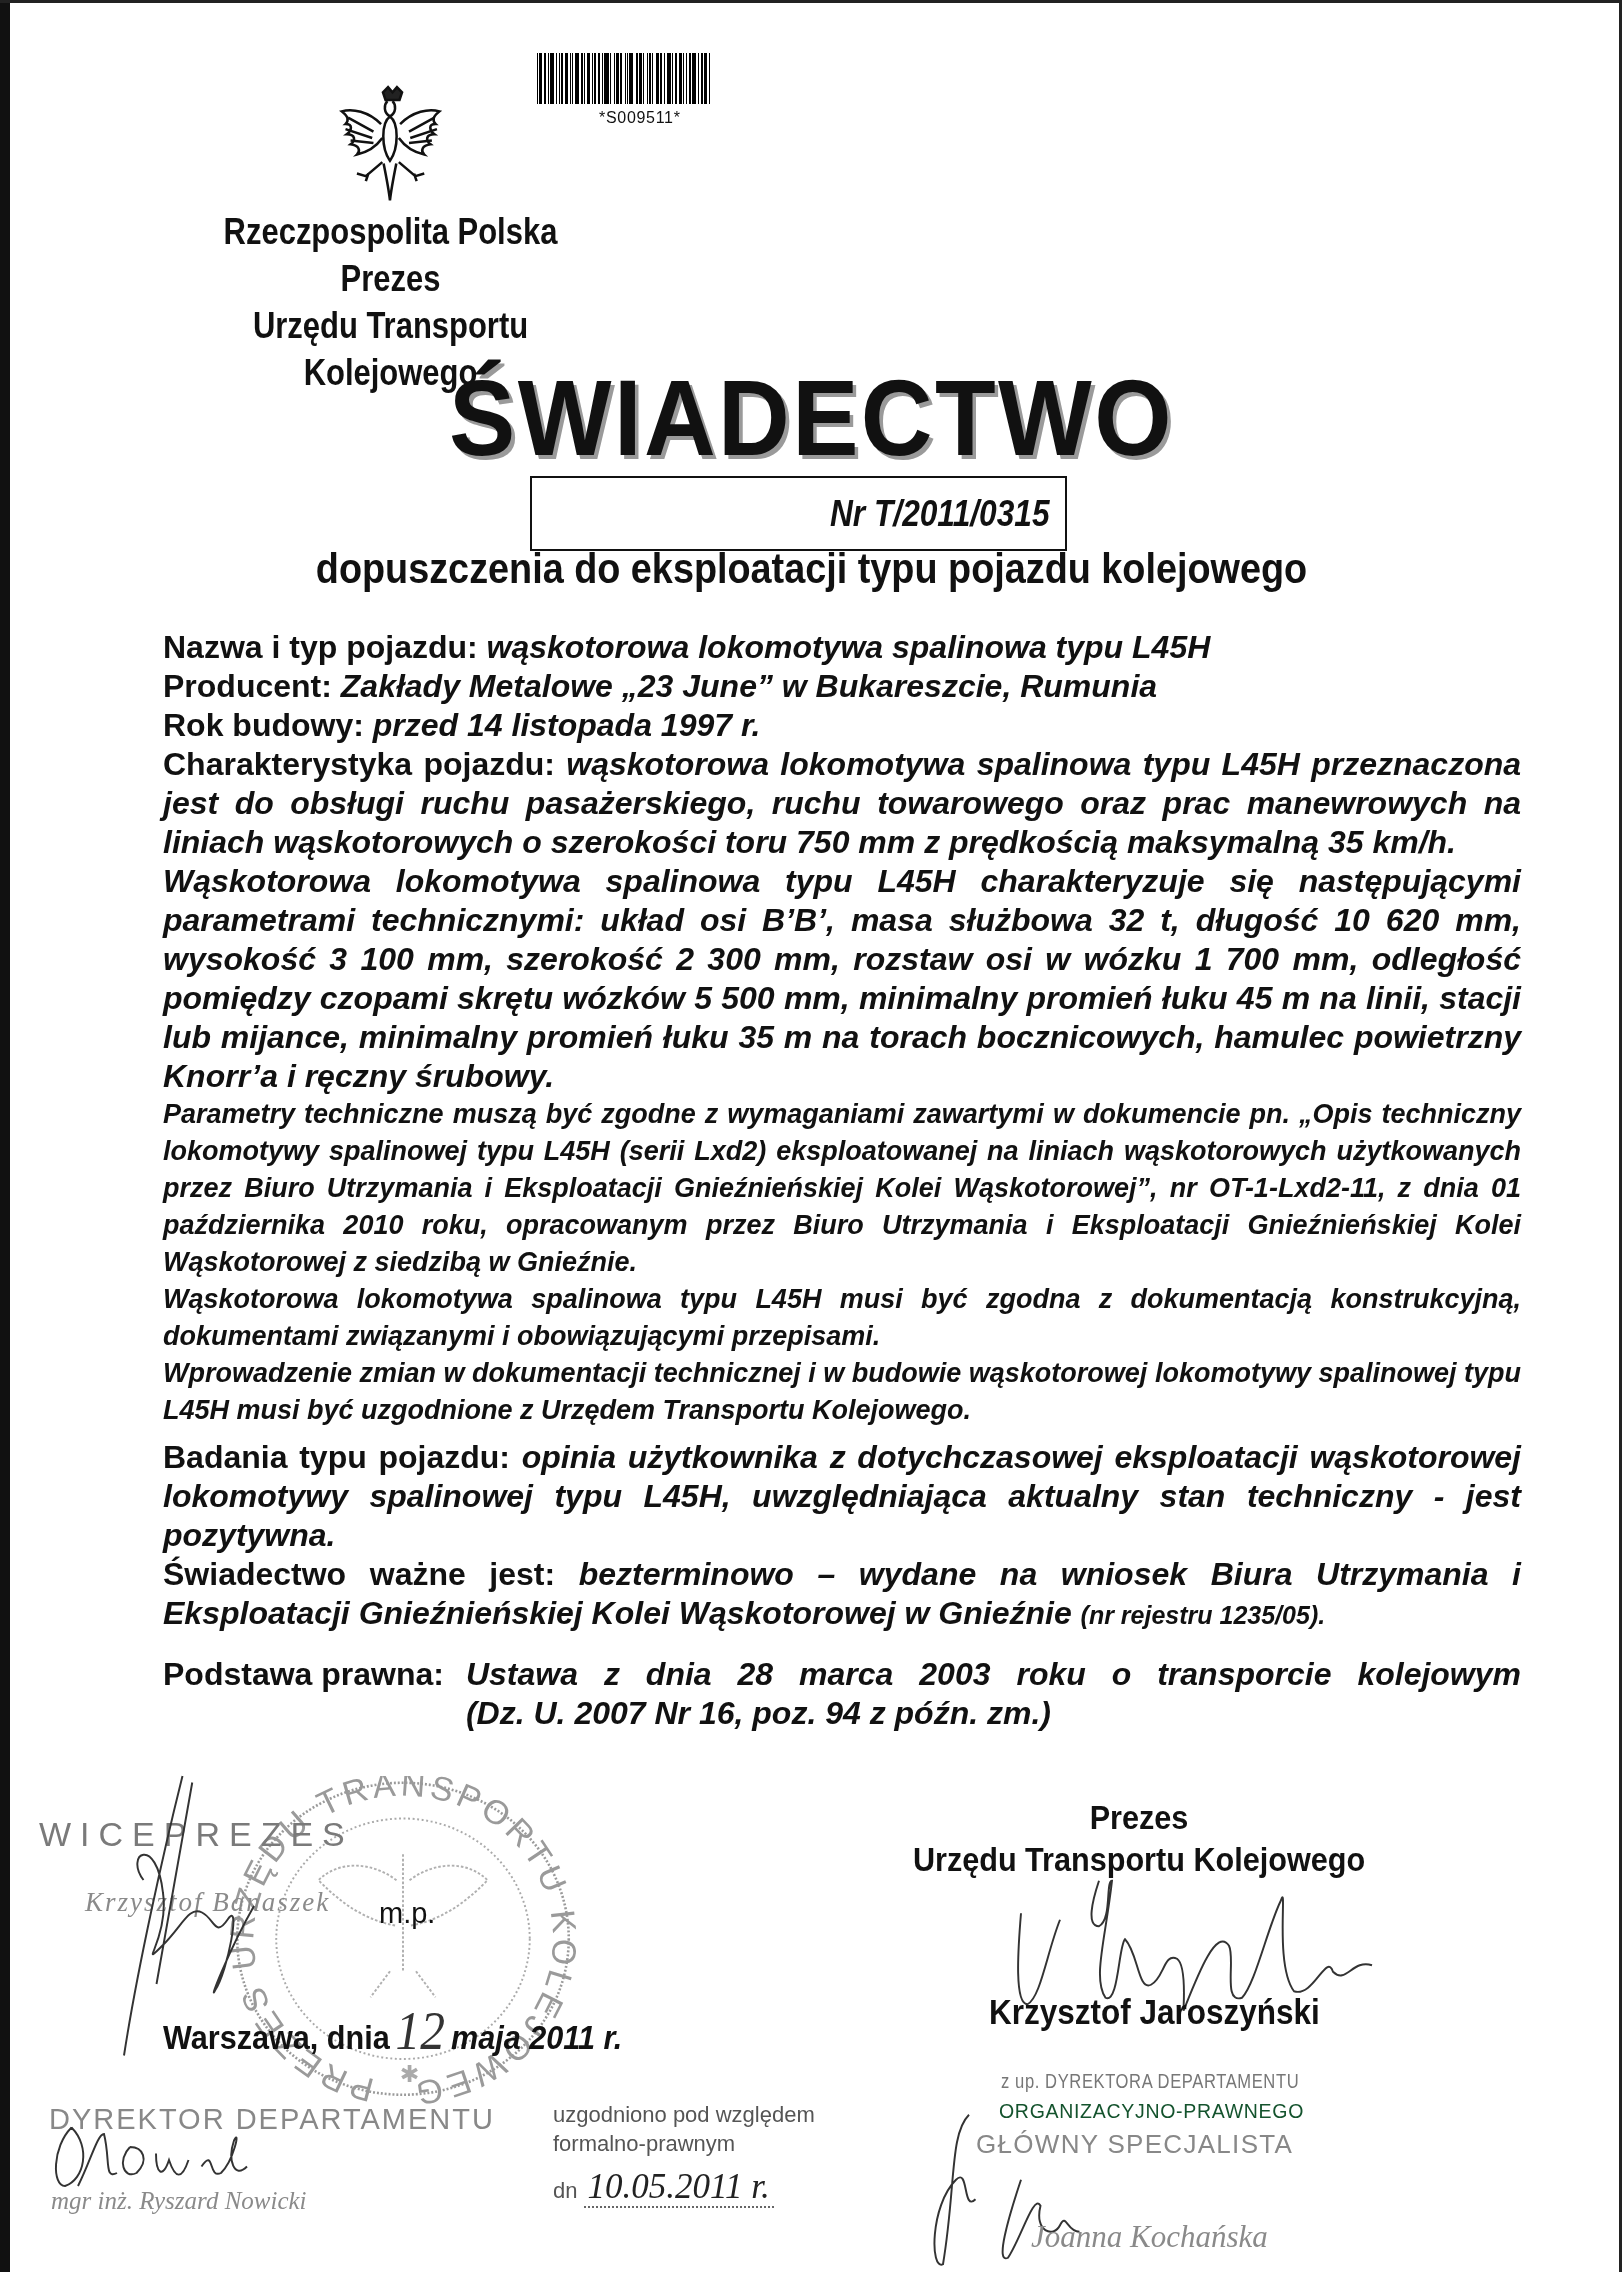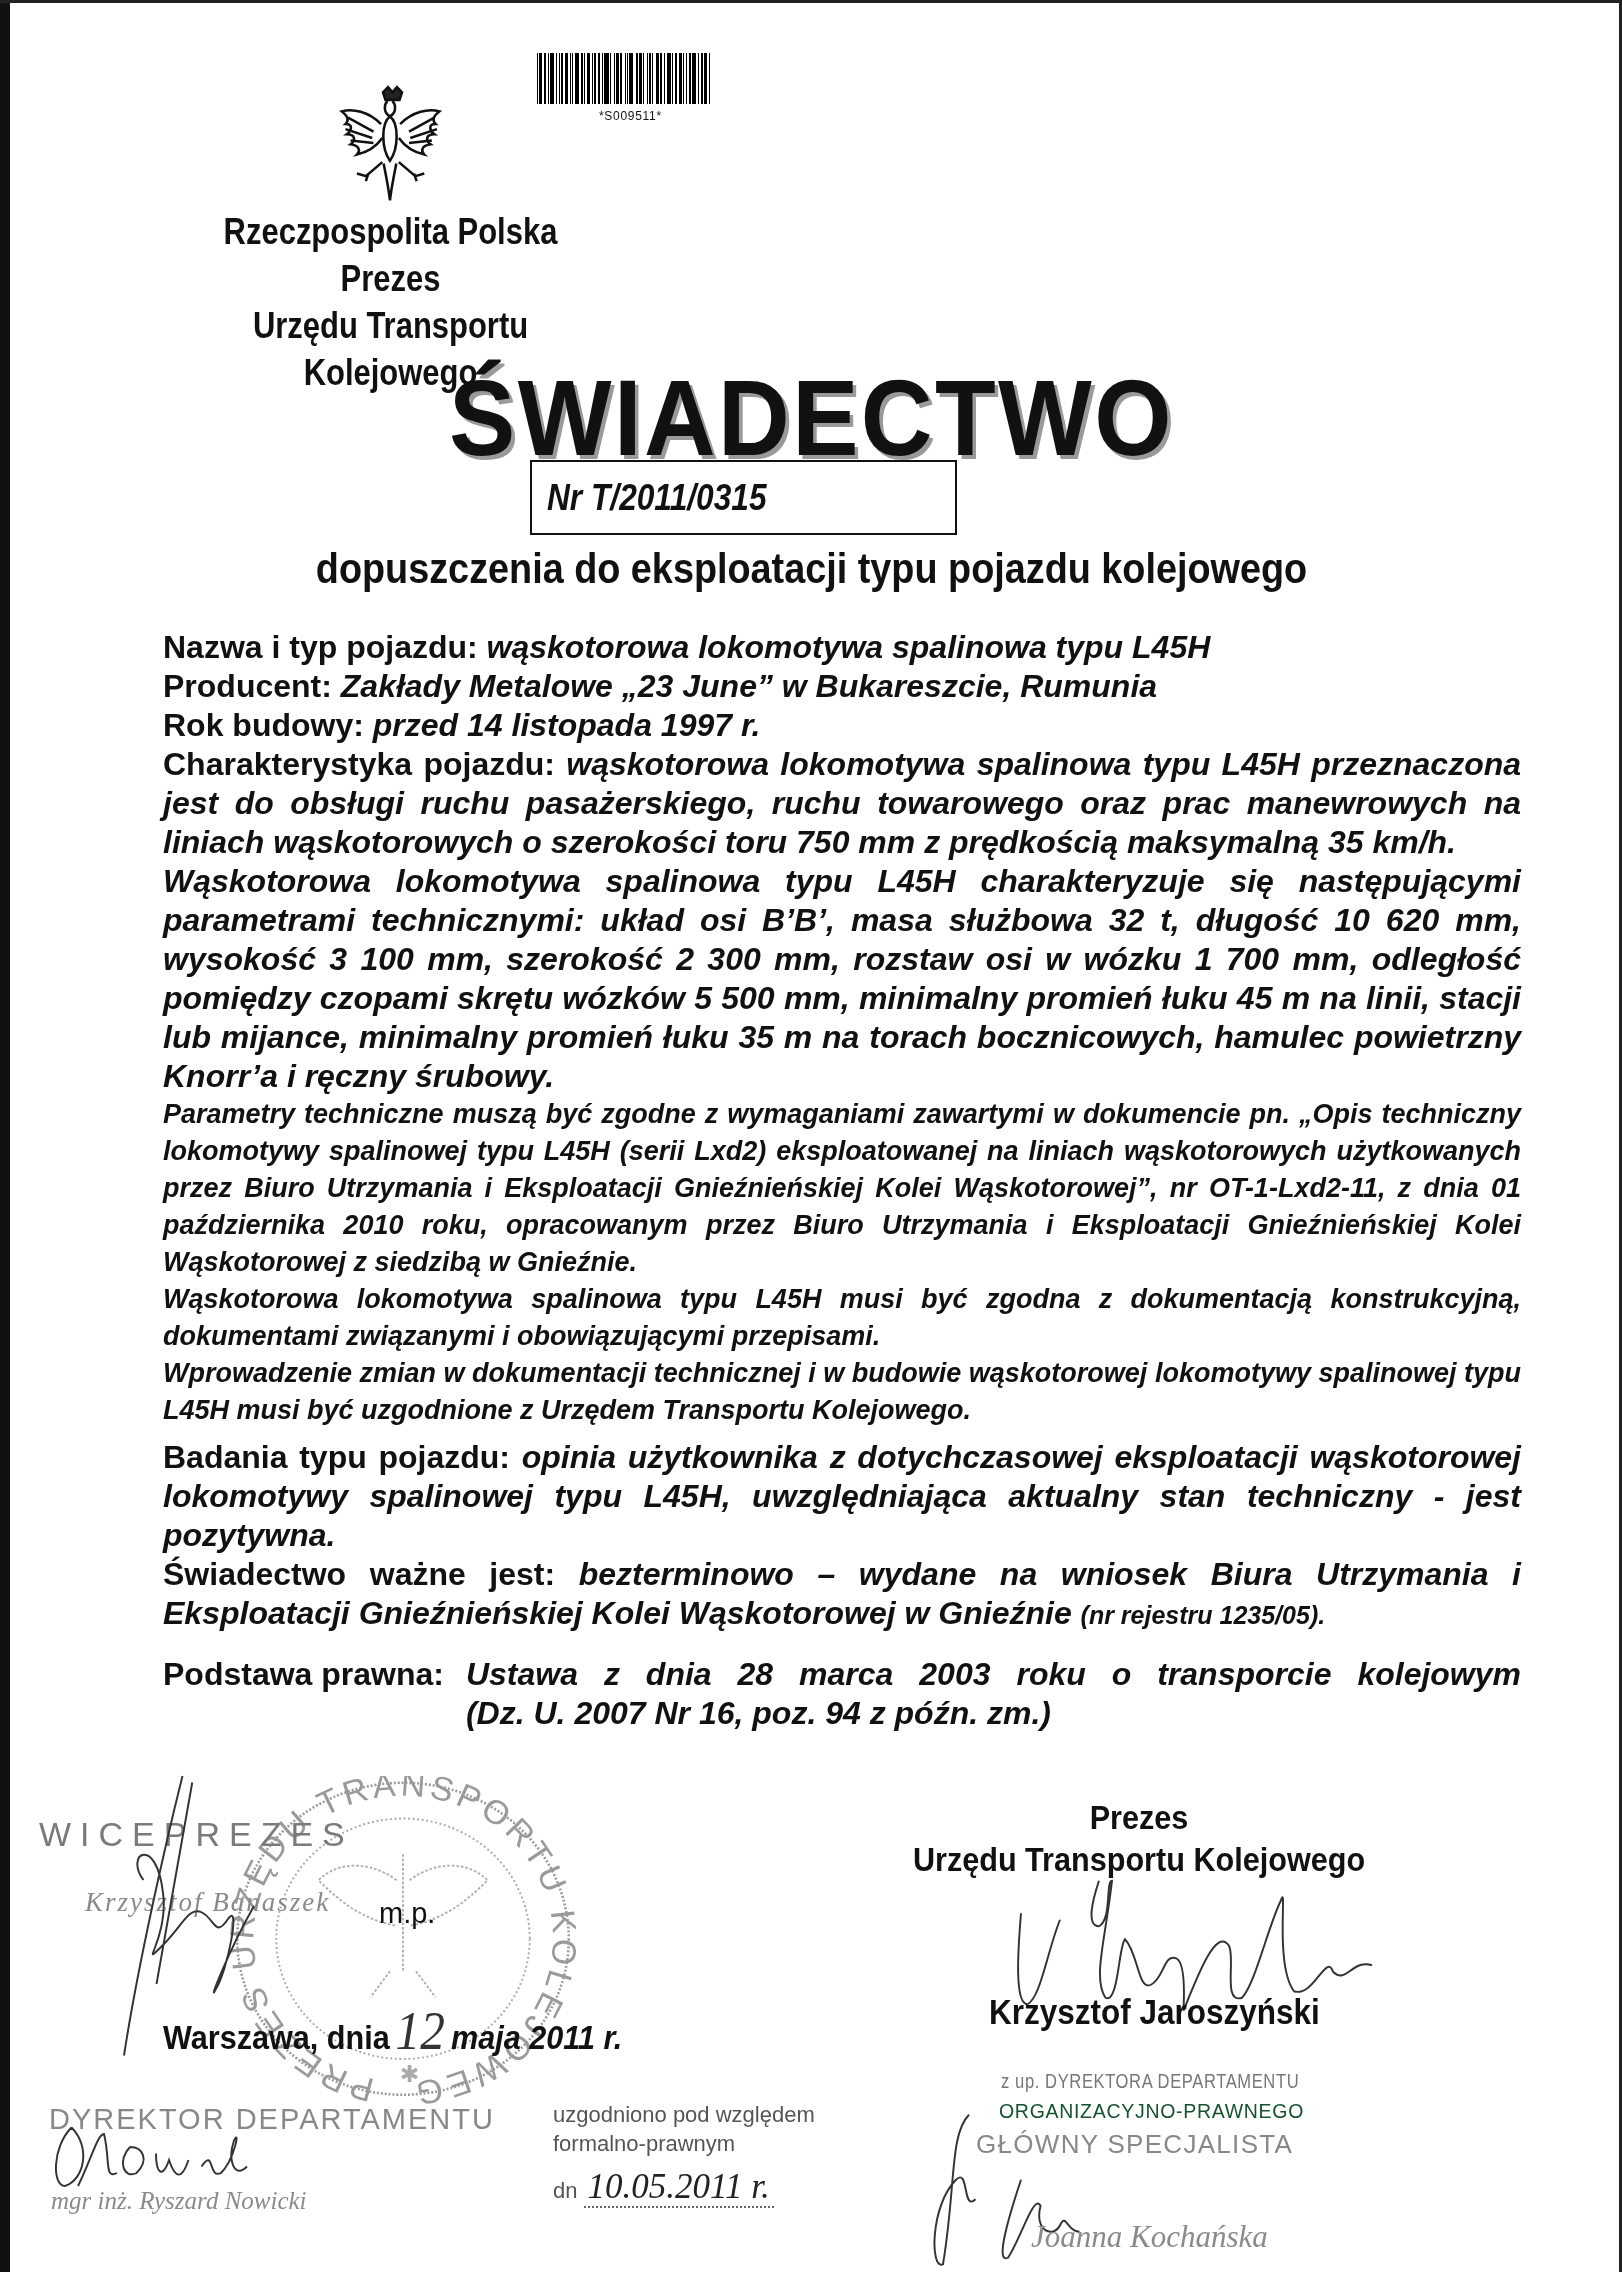--- a/index.html
+++ b/index.html
@@ -3,24 +3,24 @@
 <meta charset="utf-8">
 <style>
   html, body { margin:0; padding:0; background:#ffffff; }
   body { width:1623px; height:2273px; position:relative; overflow:hidden; font-family:"Liberation Sans", sans-serif; color:#111; }
   .page-border { position:absolute; left:0; top:0; width:10.4px; height:2273px; background:#111; }
   .page-border-r { position:absolute; right:0; top:0; width:3.9px; height:2273px; background:#222; }
   .page-border-t { position:absolute; left:0; top:0; width:1623px; height:2.6px; background:#222; }
   .eagle { position:absolute; left:329px; top:83px; width:127px; height:124px; }
   .barcode { position:absolute; left:537px; top:53px; width:228px; height:51px; display:flex; align-items:stretch; gap:0; }
   .barcode span { display:block; background:#000; height:100%; }
-  .barcode-text { position:absolute; left:599px; top:109px; font-size:12px; letter-spacing:0.7px; color:#111; }
+  .barcode-text { position:absolute; left:599px; top:109px; font-size:16px; letter-spacing:0.7px; color:#111; }
   .issuer { position:absolute; left:163px; top:208px; width:455px; text-align:center; font-weight:bold; font-size:36px; line-height:47px; transform:scaleX(0.86); transform-origin:center top; }
   .title { position:absolute; left:0; width:1623px; top:355px; text-align:center; font-weight:bold; font-size:108px; letter-spacing:2.6px; text-shadow:3.9px 3.9px 0 #9a9a9a; transform:scaleX(0.92); }
-  .number-box { position:absolute; left:530px; top:460px; width:427px; height:75px; border:2px solid #111; box-sizing:border-box; display:flex; align-items:center; justify-content:flex-start; }
+  .number-box { position:absolute; left:530px; top:476px; width:537px; height:75px; border:2px solid #111; box-sizing:border-box; display:flex; align-items:center; justify-content:flex-end; }
   .number-box span { font-weight:bold; font-style:italic; font-size:36px; transform:scaleX(0.88); display:inline-block; }
   .subtitle { position:absolute; left:0; width:1623px; top:545px; text-align:center; font-weight:bold; font-size:42px; transform:scaleX(0.9); }
   .body { position:absolute; left:163px; top:628px; width:1358px; font-size:32px; line-height:39px; }
   .row { margin:0; }
   .justify { text-align:justify; text-align-last:left; }
   .lbl { font-weight:bold; }
   .val { font-weight:bold; font-style:italic; }
   .note { font-weight:bold; font-style:italic; font-size:27px; line-height:37px; }
   .small-reg { font-size:25px; }
   .gap { height:9px; }

